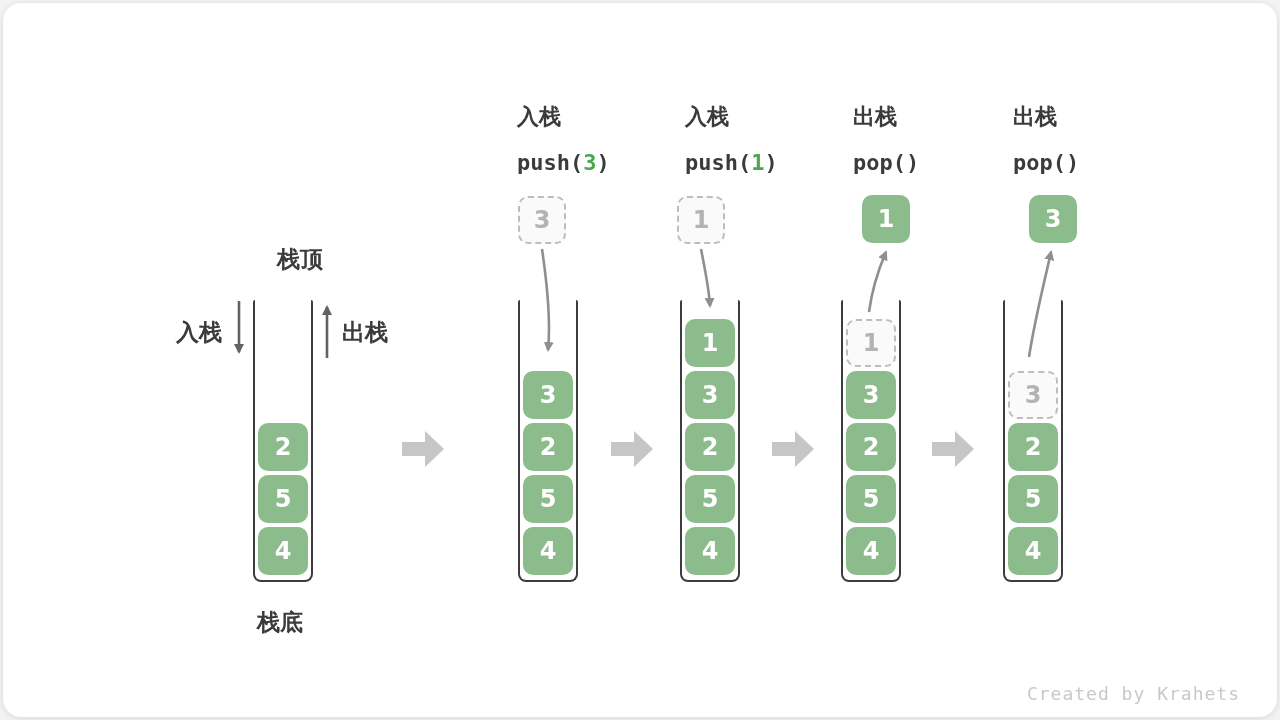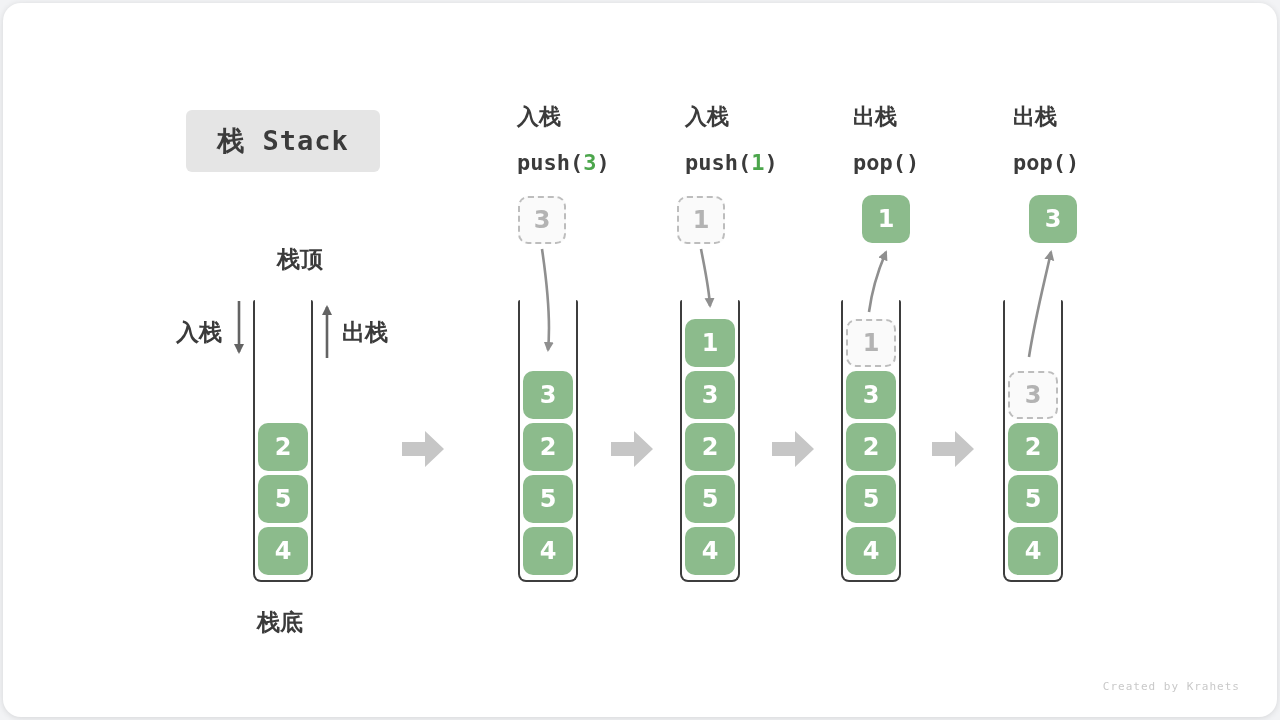--- a/index.html
+++ b/index.html
@@ -28,30 +28,29 @@
   .cell { width:50px; height:48px; flex:0 0 48px; background:var(--cell-green,#8CBB8C); border-radius:10px;
           display:flex; align-items:center; justify-content:center;
           color:#ffffff; font-weight:bold; font-size:24px; font-family:"DejaVu Sans",sans-serif; }
   .cell.dashed { background:#fafafa; border:2px dashed #bdbdbd; color:#b3b3b3; font-weight:600; }
   .floating { position:absolute; width:48px; height:48px; flex:none; }
 
   .block-arrow { position:absolute; width:42px; height:36px; }
 
   #arrow-overlay { position:absolute; left:0; top:0; width:1280px; height:720px; pointer-events:none; }
 
-  .credit { position:absolute; right:40px; bottom:27px; font-family:"DejaVu Sans Mono",monospace;
-            font-size:11px; color:#c9c9c9; letter-spacing:1px; }
+  .credit { position:absolute; right:40px; bottom:16px; font-family:"DejaVu Sans Mono",monospace;
+            font-size:18px; color:#c9c9c9; letter-spacing:1px; }
 </style>
 </head>
 <body>
 
 <div id="canvas">
   <div class="card"></div>
 
-  <div class="title-badge">栈 Stack</div>
 
   <div class="stage-label" style="left:517px">
     <div class="op">入栈</div>
     <div class="code"><span>push(</span><span class="arg">3</span><span>)</span></div>
   </div>
   <div class="stage-label" style="left:685px">
     <div class="op">入栈</div>
     <div class="code"><span>push(</span><span class="arg">1</span><span>)</span></div>
   </div>
   <div class="stage-label" style="left:853px">

